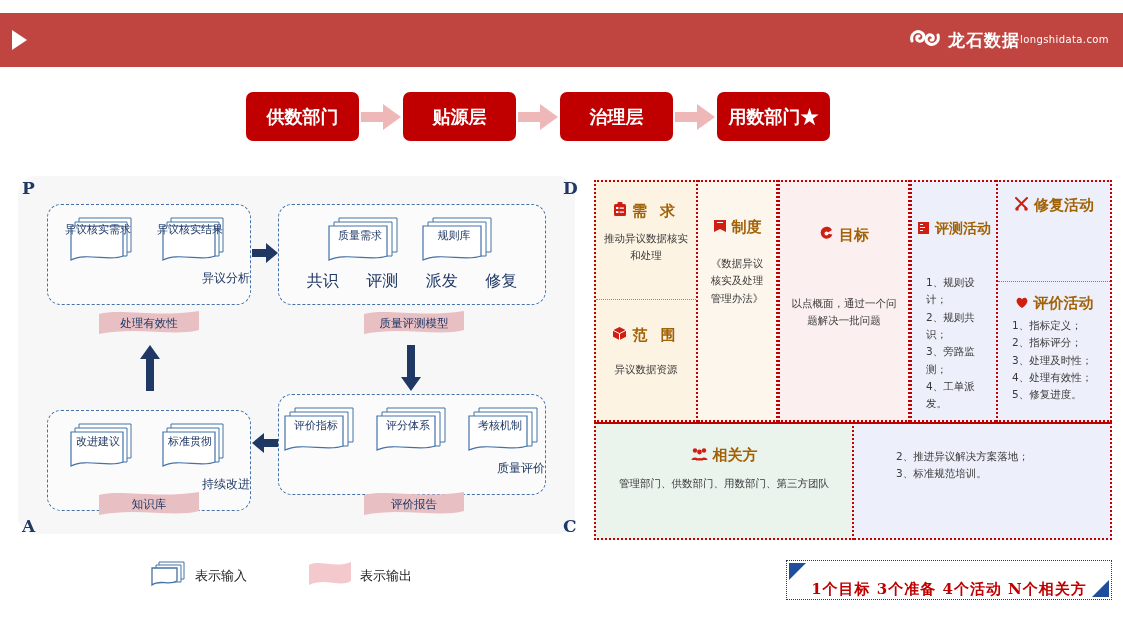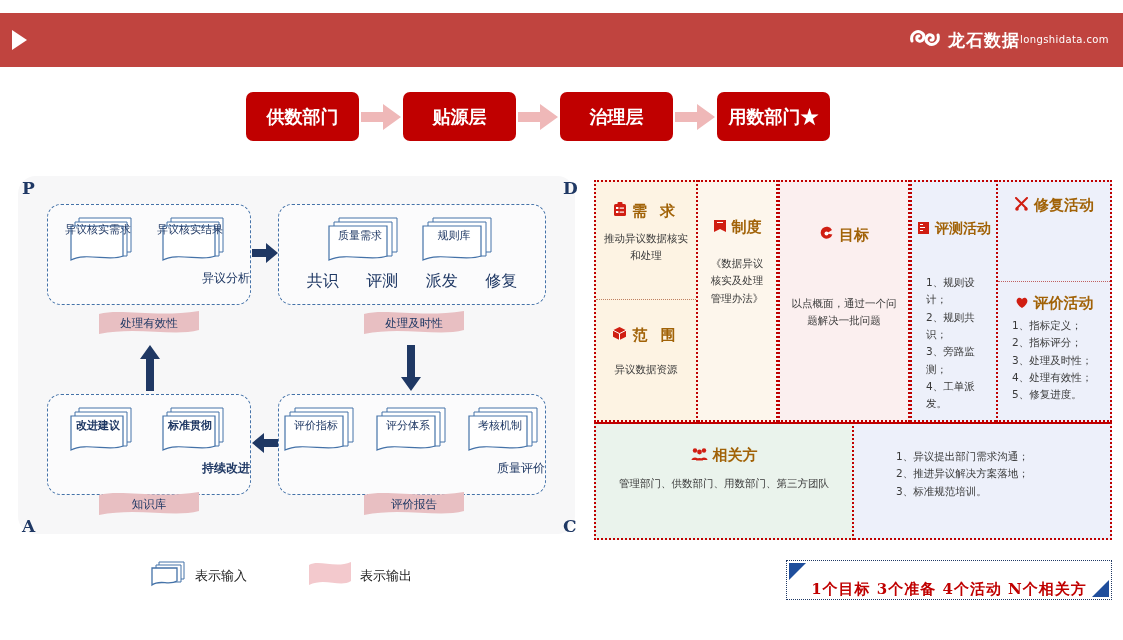--- a/index.html
+++ b/index.html
@@ -93,21 +93,21 @@
   .cl-c { left: 563px; top: 516px; }
 
   .quad {
     position: absolute;
     border: 1.5px dashed #4472A8;
     border-radius: 14px;
     background: #FBFBFC;
   }
   .q-p { left: 47px;  top: 204px; width: 204px; height: 101px; }
   .q-d { left: 278px; top: 204px; width: 268px; height: 101px; }
-  .q-a { left: 47px;  top: 394px; width: 204px; height: 101px; font-weight: bold; }
+  .q-a { left: 47px;  top: 410px; width: 204px; height: 101px; }
   .q-c { left: 278px; top: 394px; width: 268px; height: 101px; }
 
   .docs-row {
     display: flex; justify-content: center; align-items: flex-start;
     gap: 16px; padding-top: 11px;
   }
   .q-d .docs-row, .q-c .docs-row { gap: 10px; }
 
   .docstack { position: relative; width: 76px; height: 52px; }
   .docstack svg { position: absolute; left: 0; top: 0; }
@@ -382,21 +382,21 @@
     <span>共识</span>
     <span>评测</span>
     <span>派发</span>
     <span>修复</span>
   </div>
 </div>
 <div class="wave w-d">
   <svg width="100" height="26" viewBox="0 0 100 26">
     <path d="M0 4 C22 -2, 56 8, 100 1 V20 C74 27, 38 16, 0 24 Z" fill="#E8BFC2"></path>
   </svg>
-  <span>处理及时性</span>
+  <span>质量评测模型</span>
 </div>
 
 <div class="quad q-a">
   <div class="docs-row">
     <div class="docstack">
       <svg width="76" height="52" viewBox="0 0 76 52">
         <path d="M14 2 H66 V36 H14 Z" fill="#ffffff" stroke="#4472A8" stroke-width="1"></path>
         <path d="M10 6 H62 V40 H10 Z" fill="#ffffff" stroke="#4472A8" stroke-width="1"></path>
         <path d="M6 10 H58 V40 C46 46, 20 36, 6 44 Z" fill="#ffffff" stroke="#4472A8" stroke-width="1.2"></path>
       </svg>
@@ -601,21 +601,20 @@
           <path d="M5 13.5 C5 10, 12 10, 12 13.5 Z" fill="#D01E12"></path>
         </svg>
       </span>
       <span>相关方</span>
     </div>
     <div class="r-body">管理部门、供数部门、用数部门、第三方团队</div>
   </div>
 
   <div class="rbox row-coord">
     <div class="r-body">
-      <div>1、异议提出部门需求沟通；</div>
       <div>2、推进异议解决方案落地；</div>
       <div>3、标准规范培训。</div>
     </div>
   </div>
 </div>
 
 <div class="legend">
   <div class="lg-item">
     <span>
       <svg width="36" height="28" viewBox="0 0 36 28">

